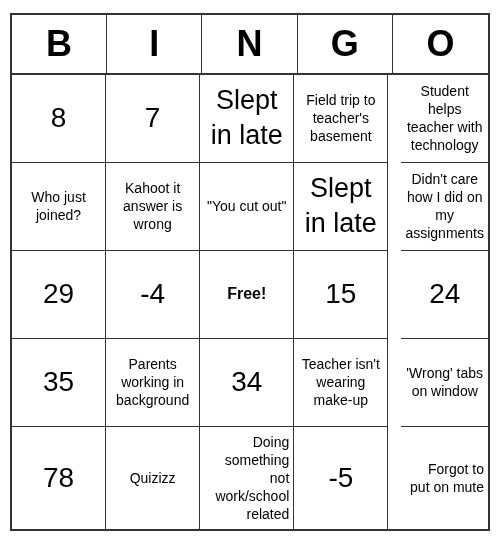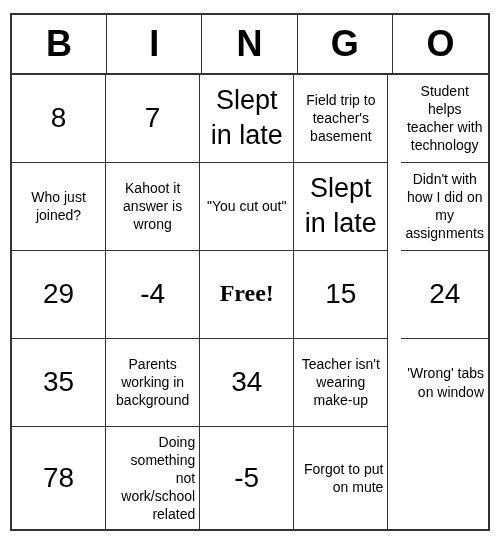--- a/index.html
+++ b/index.html
@@ -55,23 +55,22 @@
     }
     .bingo-cell:nth-last-child(-n+5) {
       border-bottom: none;
       text-align: right;
     }
     .bingo-cell.large-num {
       font-size: 28px;
       font-weight: normal;
     }
     .bingo-cell.free {
-      font-size: 24px;
+      font-size: 16px;
       font-weight: bold;
-      font-family: Liberation Serif, serif;
     }
     .bingo-cell.slept {
       font-size: 27px;
       font-weight: normal;
     }
   </style>
 </head>
 <body>
 
 <div class="bingo-container">
@@ -87,29 +86,30 @@
 
   <div class="bingo-cell large-num">8</div>
       <div class="bingo-cell large-num">7</div>
       <div class="bingo-cell slept">Slept in late</div>
       <div class="bingo-cell">Field trip to teacher's basement</div>
       <div class="bingo-cell">Student helps teacher with technology</div>
       <div class="bingo-cell">Who just joined?</div>
       <div class="bingo-cell">Kahoot it answer is wrong</div>
       <div class="bingo-cell">"You cut out"</div>
       <div class="bingo-cell slept">Slept in late</div>
-      <div class="bingo-cell">Didn't with how I did on my assignments</div>
+      <div class="bingo-cell">Didn't care how I did on my assignments</div>
       <div class="bingo-cell large-num">29</div>
       <div class="bingo-cell large-num">-4</div>
       <div class="bingo-cell free">Free!</div>
       <div class="bingo-cell large-num">15</div>
       <div class="bingo-cell large-num">24</div>
       <div class="bingo-cell large-num">35</div>
       <div class="bingo-cell">Parents working in background</div>
       <div class="bingo-cell large-num">34</div>
       <div class="bingo-cell">Teacher isn't wearing make-up</div>
       <div class="bingo-cell">'Wrong' tabs on window</div>
       <div class="bingo-cell large-num">78</div>
+      <div class="bingo-cell">Quizizz</div>
       <div class="bingo-cell">Doing something not work/school related</div>
       <div class="bingo-cell large-num">-5</div>
       <div class="bingo-cell">Forgot to put on mute</div>
     </div>
 </div>
 
 </body></html>

